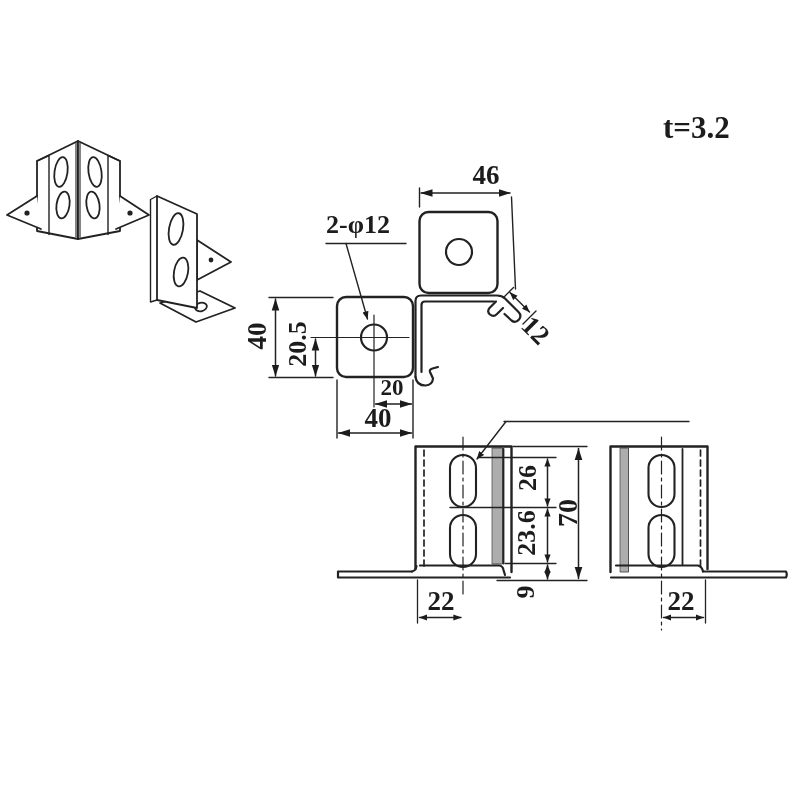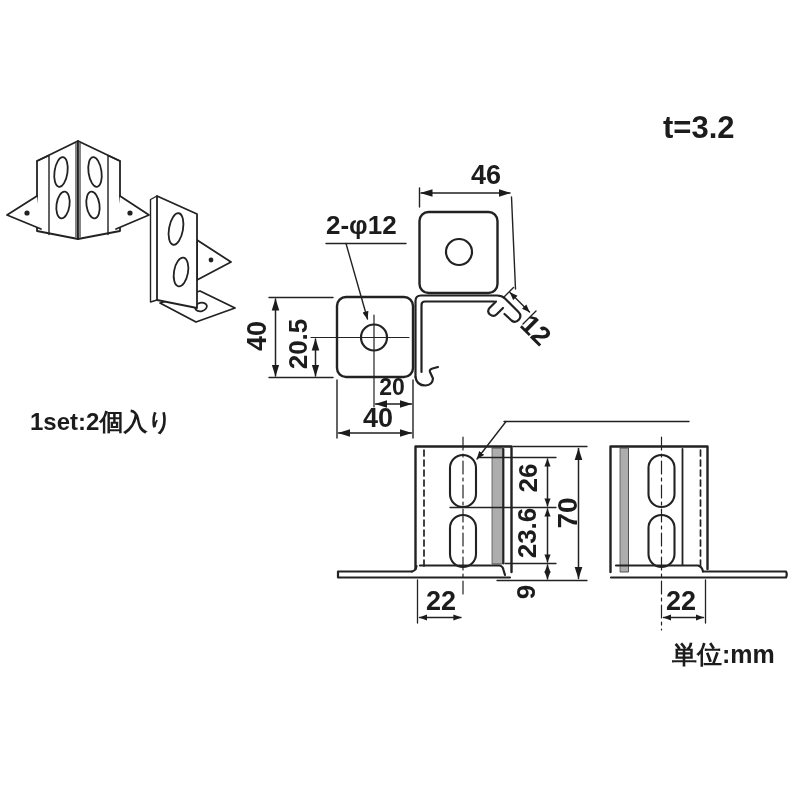--- a/index.html
+++ b/index.html
@@ -1,18 +1,18 @@
 <!DOCTYPE html>
 <html><head>
 <meta charset="utf-8">
 <style>
   html,body{margin:0;padding:0;background:#fff;}
   .canvas{
     position:relative;width:800px;height:800px;background:#ffffff;
-    font-family:Liberation Sans, sans-serif;color:#1c1c1c;overflow:hidden;
+    font-family:Liberation Serif, serif;color:#1c1c1c;overflow:hidden;
   }
   svg{position:absolute;left:0;top:0;}
   .lbl{
     position:absolute;line-height:1;white-space:nowrap;font-weight:600;
     color:#1c1c1c;letter-spacing:0;
   }
   .ctr{text-align:center;}
   .v{transform:rotate(-90deg);transform-origin:center;}
   .d45{transform:rotate(45deg);transform-origin:center;}
 </style>
@@ -140,23 +140,21 @@
     <path d="M703,571.5 H786 Q787.5,574.5 786,577.5 H611" stroke-width="2.2"></path>
     <path d="M616,565.5 H698 Q702,566.5 703,571.5" stroke-width="2.2"></path>
 
     <path d="M705.5,580 V623" stroke-width="1.3"></path>
     <line x1="663.5" y1="617.5" x2="703.5" y2="617.5" stroke-width="1.5" marker-start="url(#ar2)" marker-end="url(#ar2)"></line>
   </g>
 </svg>
 
 <div class="lbl" style="left:663px;top:112px;font-size:31px;">t=3.2</div>
 
-<div class="lbl" style="left:30px;top:410px;font-size:24px;">1set:2個入り</div>
 
-<div class="lbl" style="left:672px;top:642px;font-size:25px;font-weight:700;">単位:mm</div>
 
 <div class="lbl ctr" style="left:456px;top:162px;width:60px;font-size:27px;">46</div>
 
 <div class="lbl" style="left:326px;top:212px;font-size:26px;">2-φ12</div>
 
 <div class="lbl ctr v" style="left:228px;top:322px;width:60px;height:28px;font-size:27px;">40</div>
 
 <div class="lbl ctr v" style="left:269px;top:330px;width:60px;height:28px;font-size:26px;">20.5</div>
 
 <div class="lbl ctr" style="left:367px;top:376px;width:50px;font-size:23px;">20</div>

